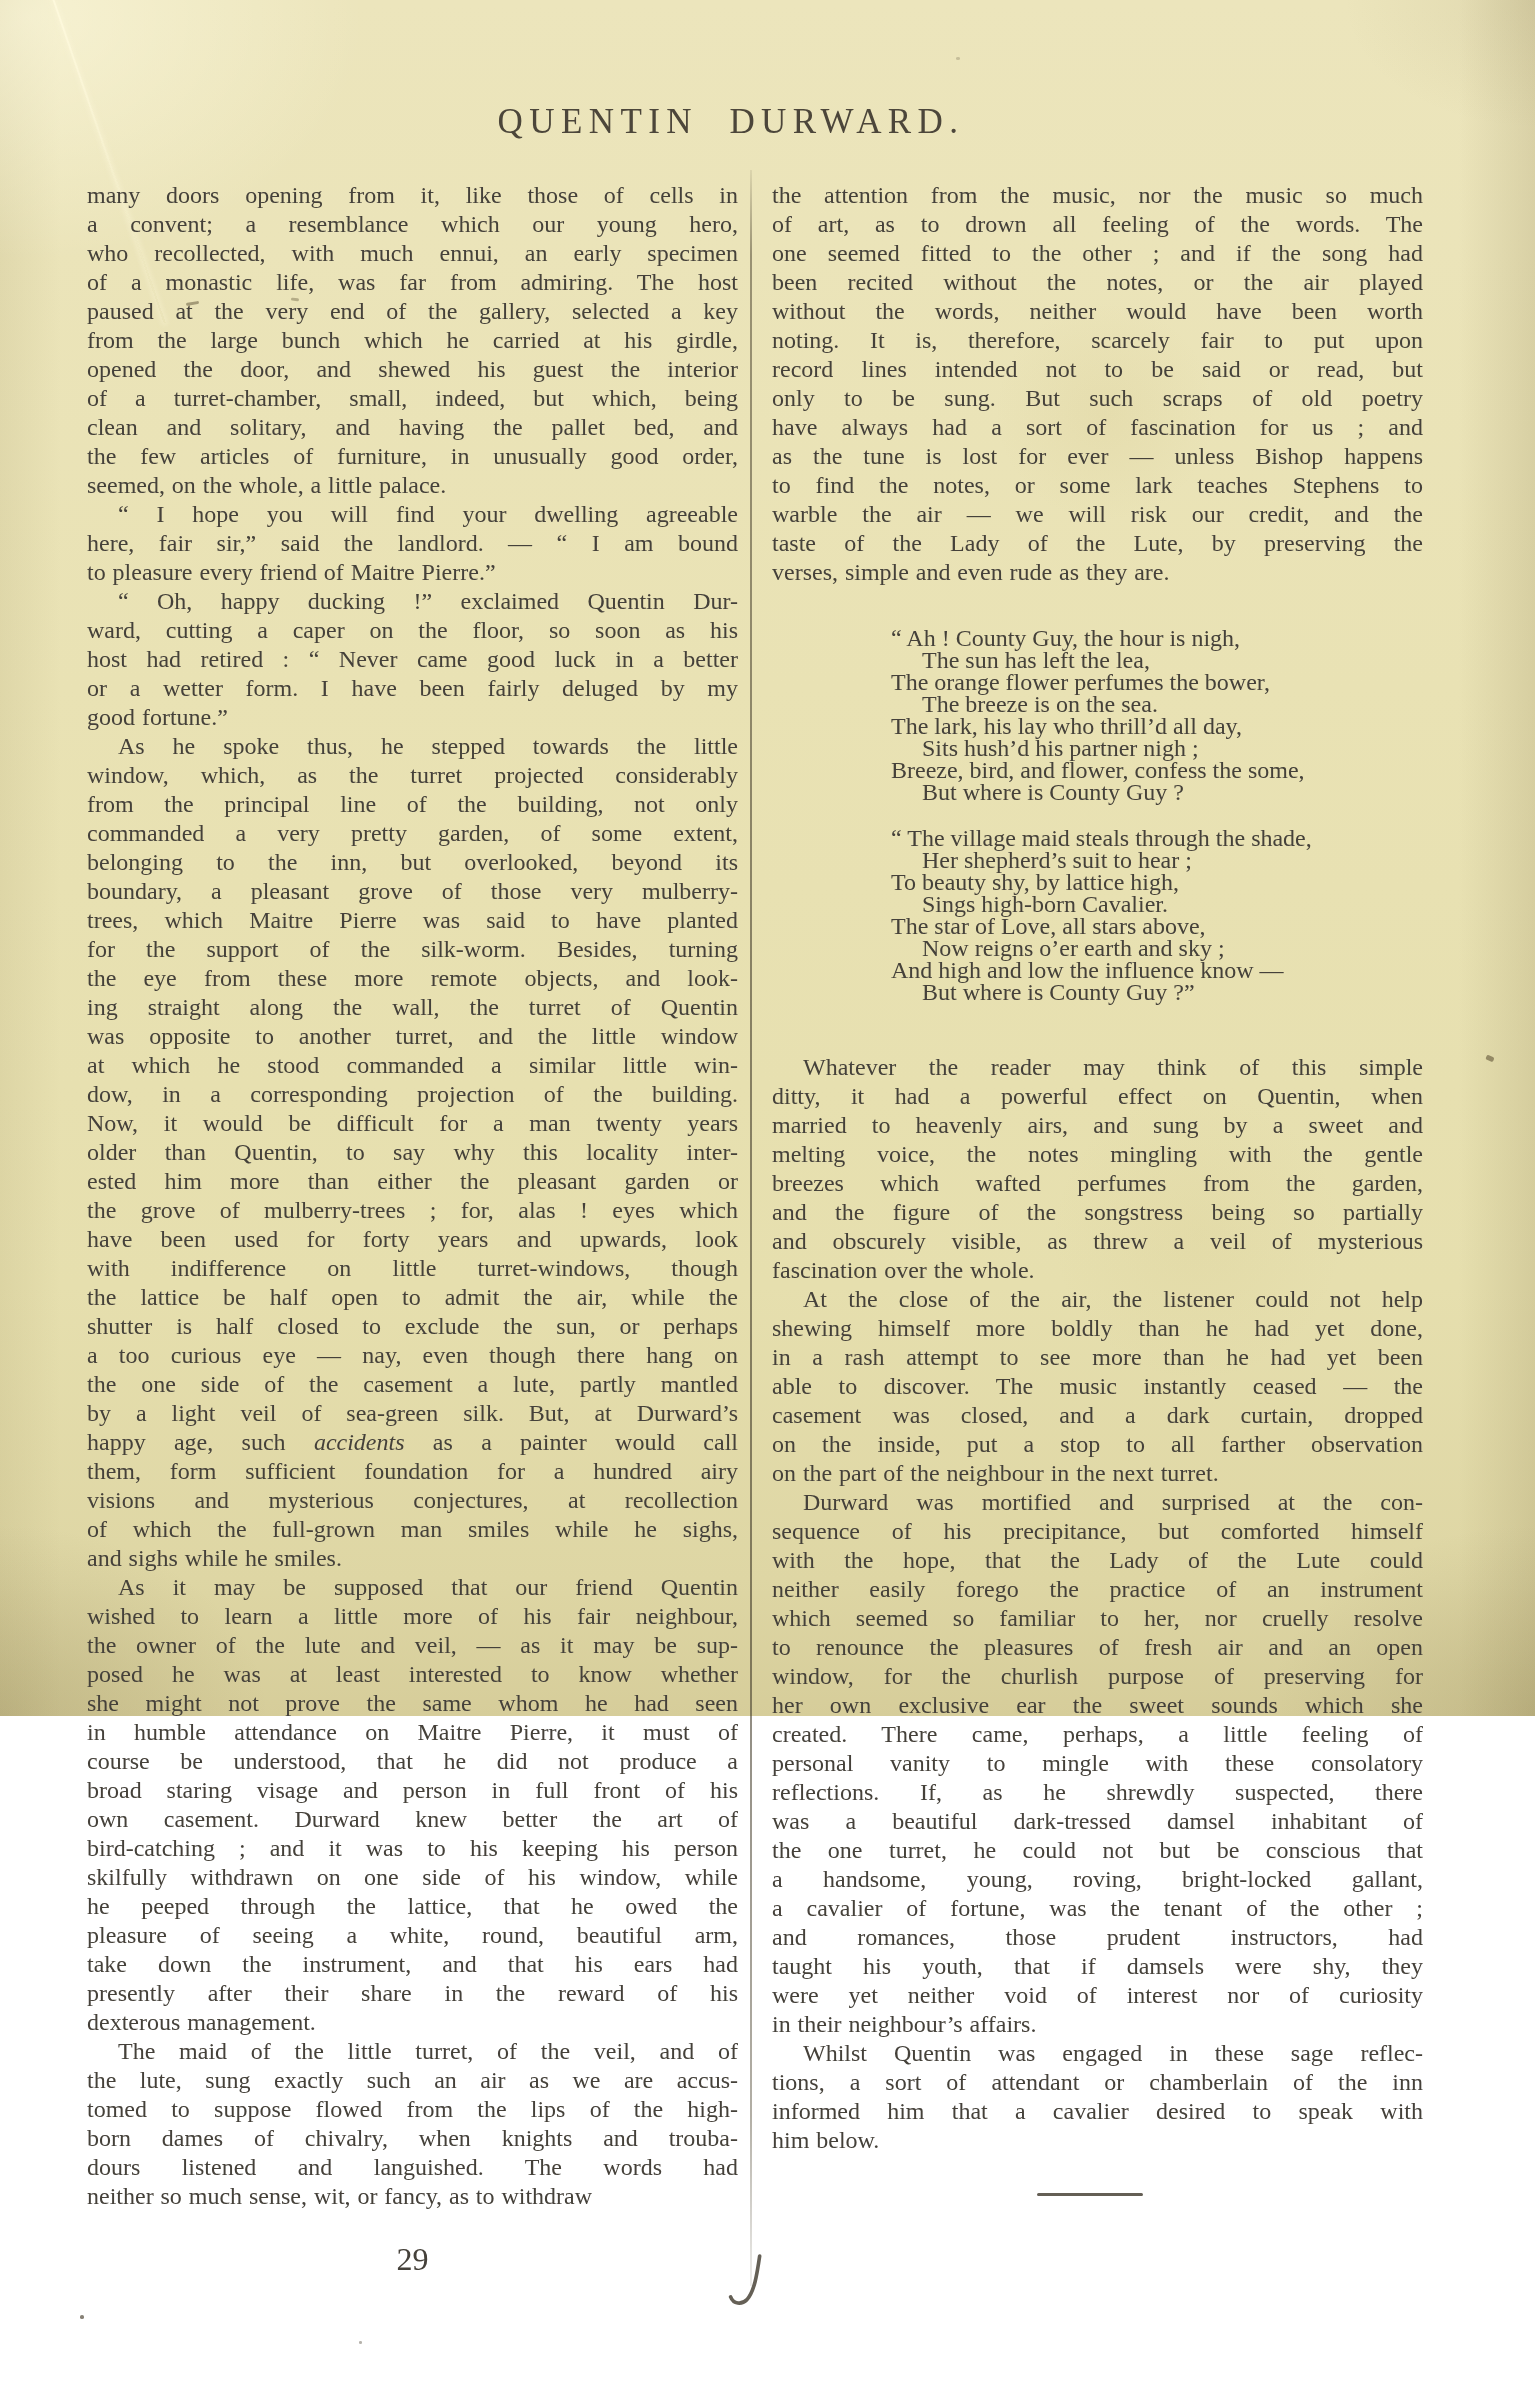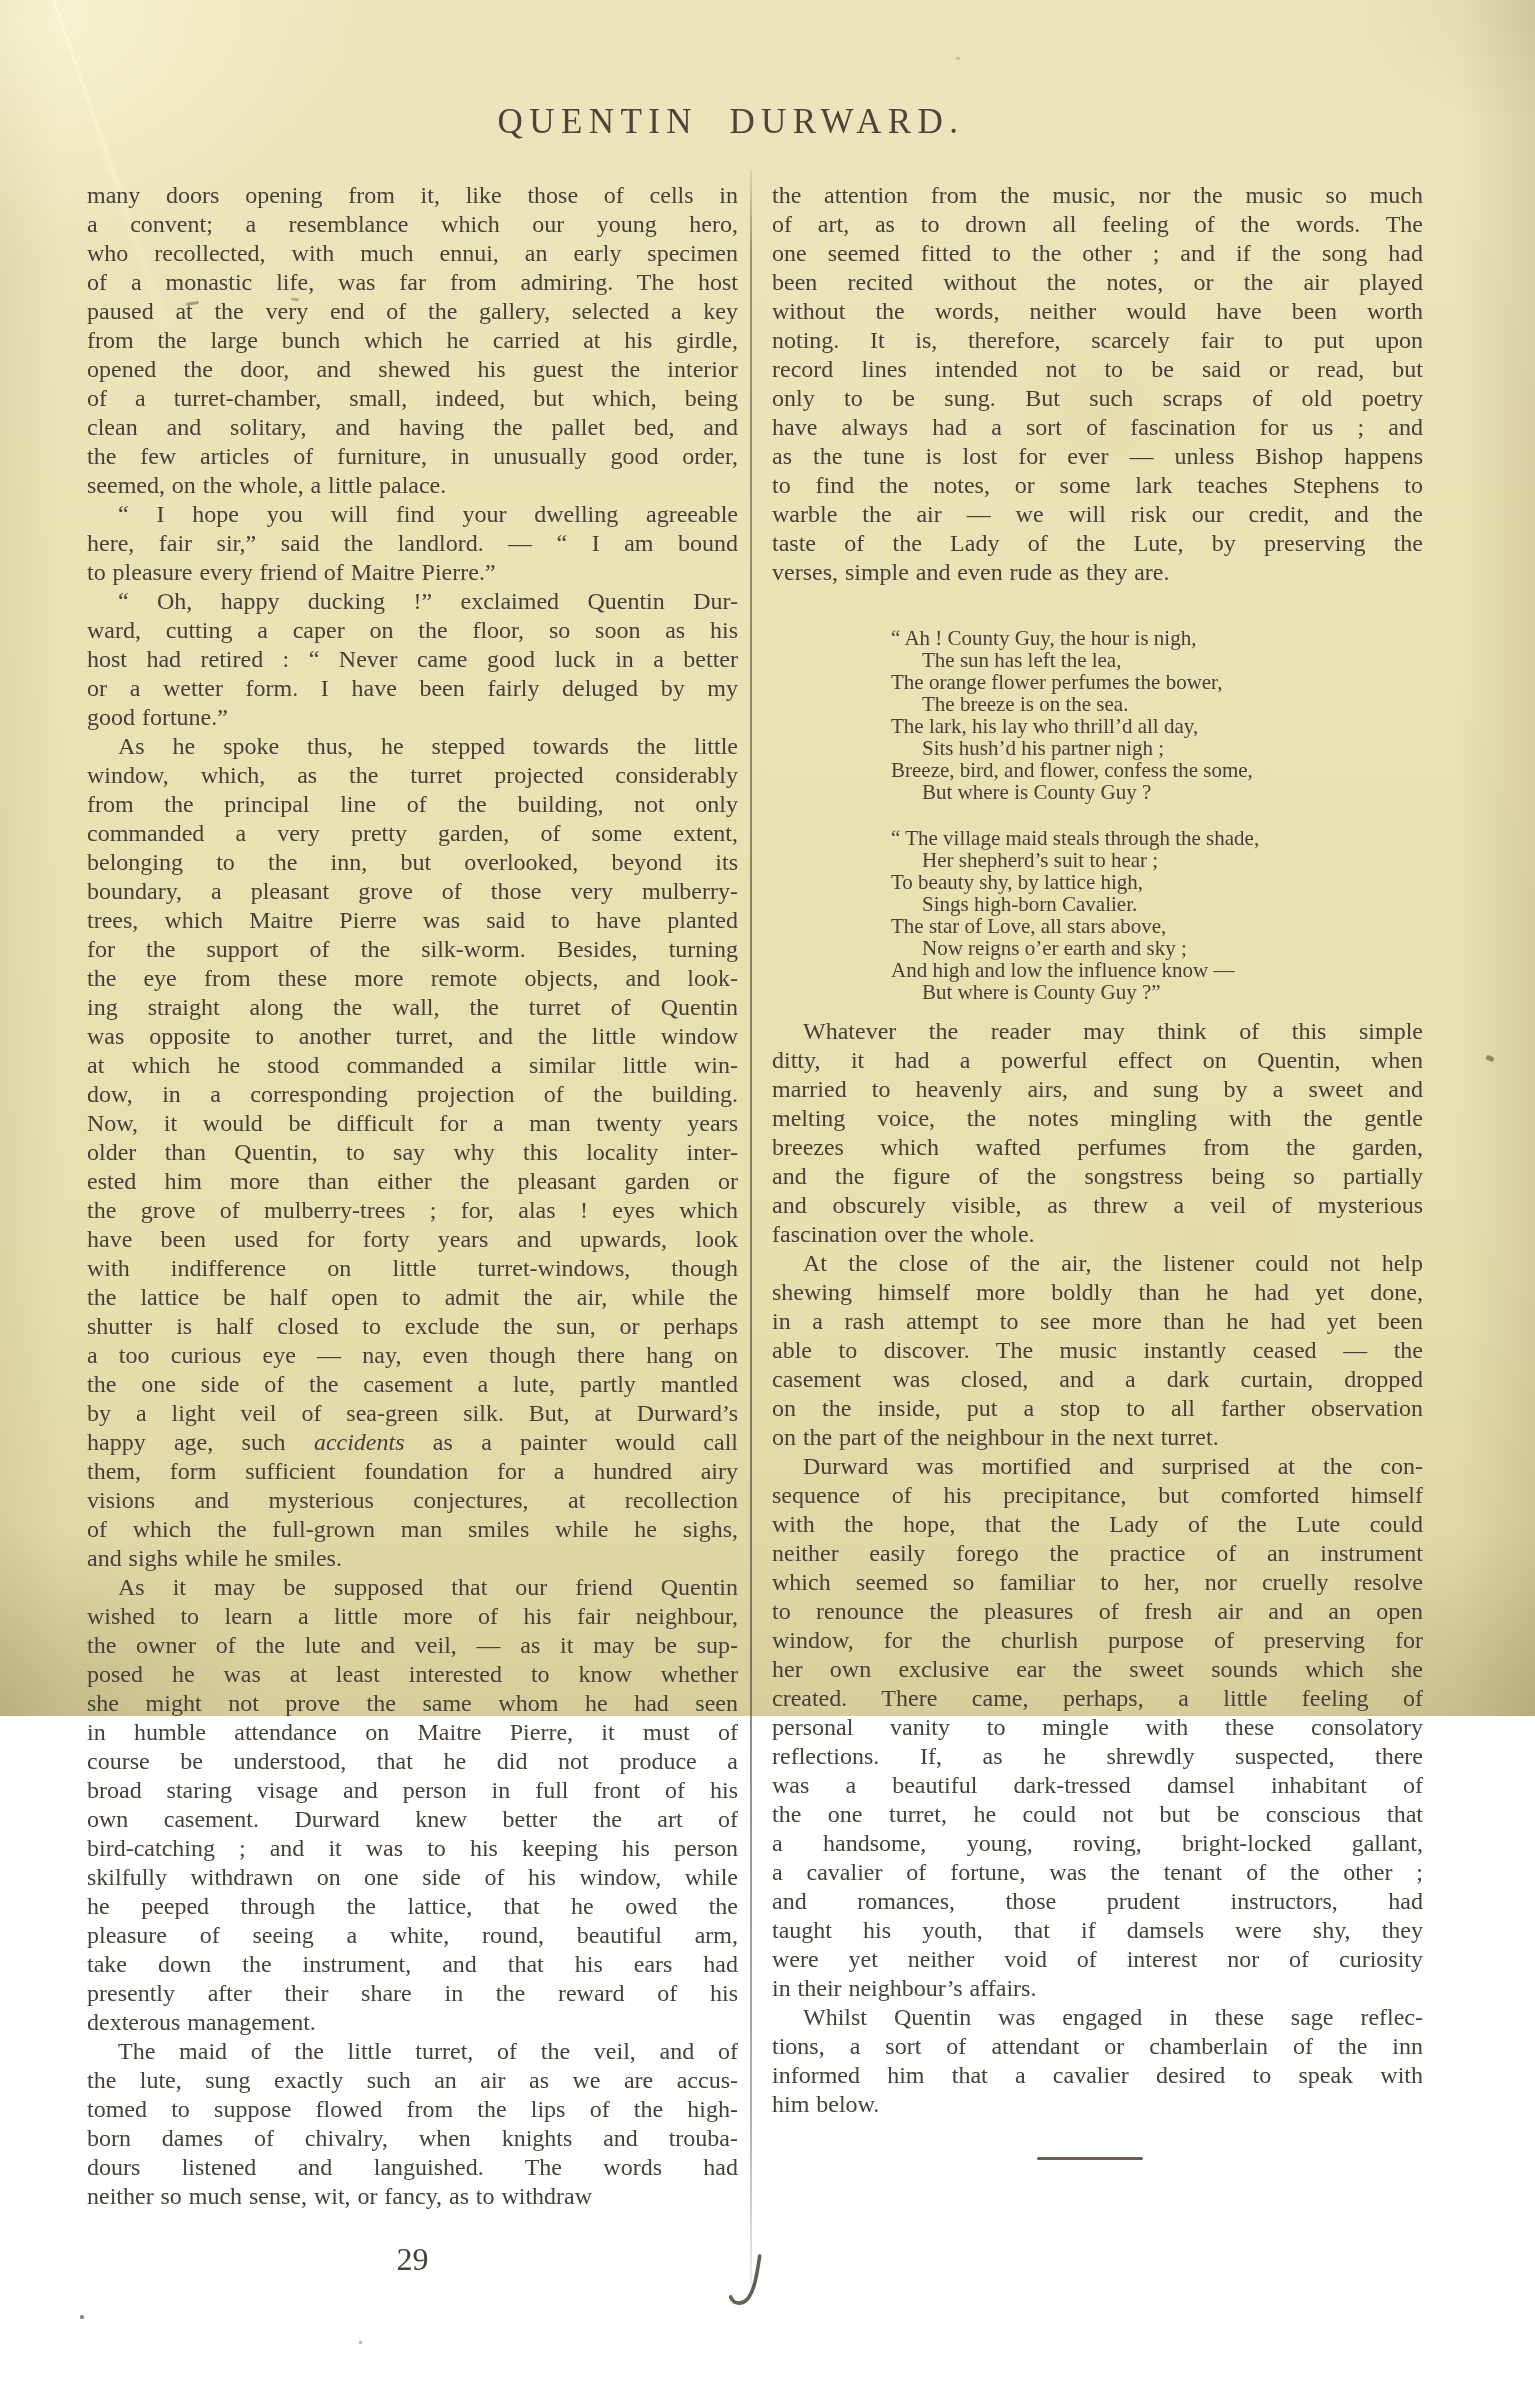--- a/index.html
+++ b/index.html
@@ -36,23 +36,23 @@
   .col-left{left:87px;top:181px;}
   .col-right{left:772px;top:181px;}
   .line{
     line-height:29px;
     text-align:justify;text-align-last:justify;text-justify:inter-word;
     word-spacing:0.9px;white-space:normal;
   }
   .line.last{text-align-last:left;}
   .line.indent{text-indent:31px;}
   em{font-style:italic;}
-  .stanza{margin-top:40px;font-size:21px;}
+  .stanza{margin-top:40px;font-size:24px;}
   .stanza + .stanza{margin-top:24px;}
-  .stanza + .block-prose{margin-top:14px;}
+  .stanza + .block-prose{margin-top:50px;}
   .verse-line{line-height:22px;padding-left:119px;text-align:left;}
   .verse-line.vin{padding-left:150px;}
   .end-rule{
     width:106px;height:0;border-top:3.7px solid #4a4438;border-radius:1.8px;
     margin:38px 0 0 265px;opacity:0.85;
   }
   .page-number{
     position:absolute;left:87px;top:2241px;width:651px;
     text-align:center;font-size:32px;color:#45413a;
   }

